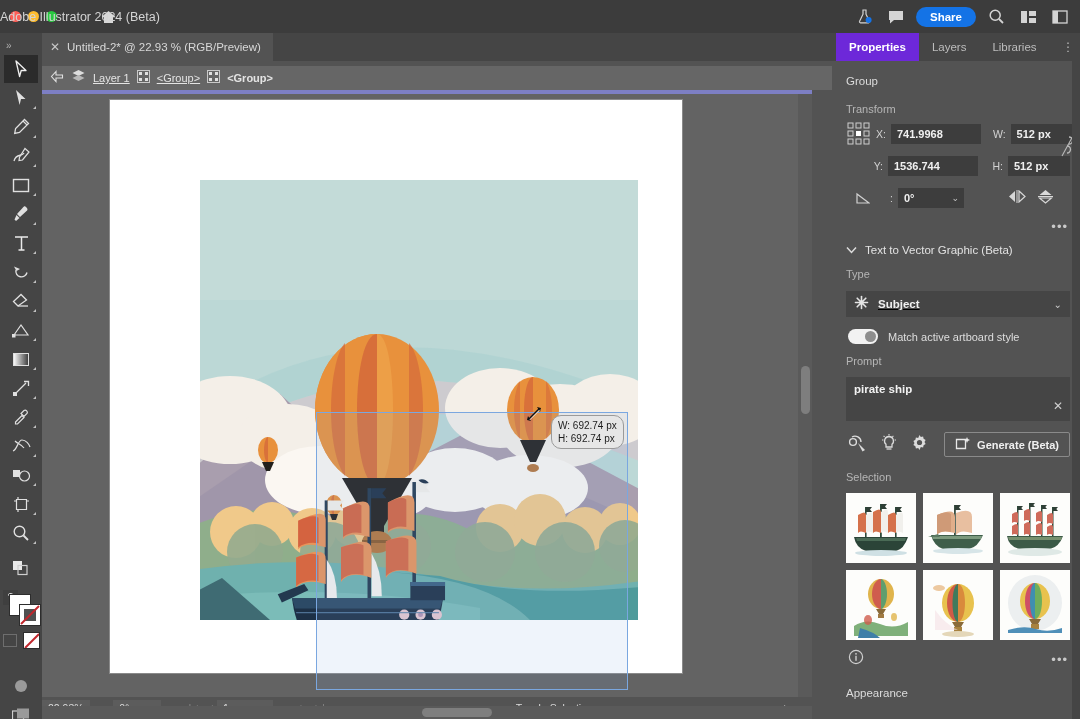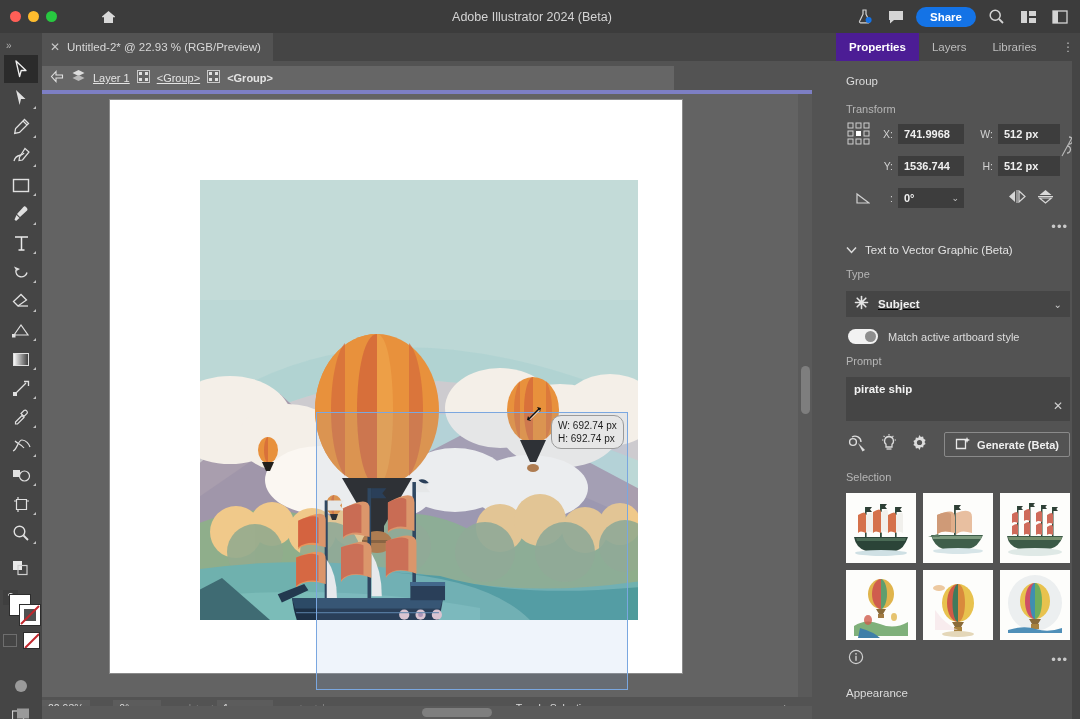--- a/index.html
+++ b/index.html
@@ -15,21 +15,21 @@
   
   .titlebar {
     position: absolute; left: 0; top: 0; width: 1080px; height: 33px;
     background: #3c3c3c; display: flex; align-items: center;
   }
   .traffic { display: flex; gap: 7px; margin-left: 10px; }
   .dot { width: 11px; height: 11px; border-radius: 50%; }
   .dot.r { background: #ff5f57; } .dot.y { background: #febc2e; } .dot.g { background: #28c840; }
   .home-btn { margin-left: 38px; width: 26px; height: 26px; display: flex; align-items: center; justify-content: center; }
   .app-title {
-    position: absolute; left: 0; right: 16px; text-align: center;
+    position: absolute; left: 0; right: 16px; 
     font-size: 12.5px; color: #d4d4d4; pointer-events: none;
   }
   .tb-right { position: absolute; right: 6px; top: 0; height: 33px; display: flex; align-items: center; gap: 4px; }
   .tb-icon { width: 28px; height: 26px; display: flex; align-items: center; justify-content: center; cursor: pointer; }
   .share-pill {
     background: #1473e6; color: #fff; font-size: 11.5px; font-weight: bold;
     border-radius: 11px; padding: 4px 14px; cursor: pointer; margin: 0 2px;
   }
 
   
@@ -39,21 +39,21 @@
   }
   .doc-tab {
     position: absolute; left: 42px; top: 0; height: 28px;
     background: #535353; display: flex; align-items: center; padding: 0 12px 0 8px;
   }
   .tab-close { color: #c8c8c8; font-size: 12px; margin-right: 7px; cursor: pointer; }
   .tab-label { font-size: 11.5px; color: #d8d8d8; white-space: nowrap; }
 
   
   .breadcrumb {
-    position: absolute; left: 42px; top: 66px; width: 632px; height: 24px;
+    position: absolute; left: 42px; top: 66px; width: 790px; height: 24px;
     background: #666666; display: flex; align-items: center; gap: 7px; padding-left: 8px;
   }
   .bc-text { font-size: 11px; color: #e4e4e4; }
   .bc-link { text-decoration: underline; cursor: pointer; }
   .bc-cur { font-weight: bold; }
   .bc-rule { position: absolute; left: 42px; top: 90px; width: 770px; height: 4px; background: #7d7fc4; }
 
   
   .toolbar {
     position: absolute; left: 0; top: 33px; width: 42px; height: 686px;
@@ -109,33 +109,33 @@
 
   
   .panel {
     position: absolute; left: 836px; top: 33px; width: 244px; height: 686px;
     background: #535353; overflow: hidden;
   }
   .ptabs { display: flex; height: 28px; background: #454545; align-items: stretch; }
   .ptab {
     display: flex; align-items: center; padding: 0 13px; font-size: 11.5px; color: #bdbdbd; cursor: pointer;
   }
-  .ptab.active { background: #4c1d95; color: #ffffff; font-weight: bold; }
+  .ptab.active { background: #6d28d9; color: #ffffff; font-weight: bold; }
   .ptabs-more { margin-left: auto; color: #bdbdbd; font-size: 12px; padding: 0 6px; display: flex; align-items: center; }
 
   .p-title { font-size: 11.5px; color: #dcdcdc; padding: 14px 0 0 10px; }
   .sec-label { font-size: 11px; color: #b6b6b6; padding: 16px 0 6px 10px; }
 
   .xf { position: relative; padding: 0 10px; }
   .xf-row { display: flex; align-items: center; margin-bottom: 6px; }
   .xf-anchor { width: 26px; height: 26px; margin-right: 4px; }
   .xf-lab { font-size: 10.5px; color: #d2d2d2; width: 17px; text-align: right; margin-right: 5px; }
   .xf-in {
     background: #3d3d3d; border: none; color: #f0f0f0; font-size: 11px;
-    height: 20px; width: 66px; padding: 0 6px; font-family: "Liberation Sans", sans-serif; font-weight: bold;
+    height: 20px; width: 90px; padding: 0 6px; font-family: "Liberation Sans", sans-serif; font-weight: bold;
   }
   .xf-in.wide { width: 62px; }
   .xf-sel { position: relative; width: 66px; }
   .xf-sel .chev { position: absolute; right: 5px; top: 5px; font-size: 9px; color: #c5c5c5; }
   .xf-link { position: absolute; right: 2px; top: 10px; width: 18px; height: 30px; }
   .xf-icons { display: flex; gap: 12px; margin-left: 44px; align-items: center; }
   .dots-right { text-align: right; color: #c9c9c9; font-size: 13px; padding: 2px 12px 0 0; letter-spacing: 1px; }
 
   .t2v-head {
     display: flex; align-items: center; gap: 8px;

